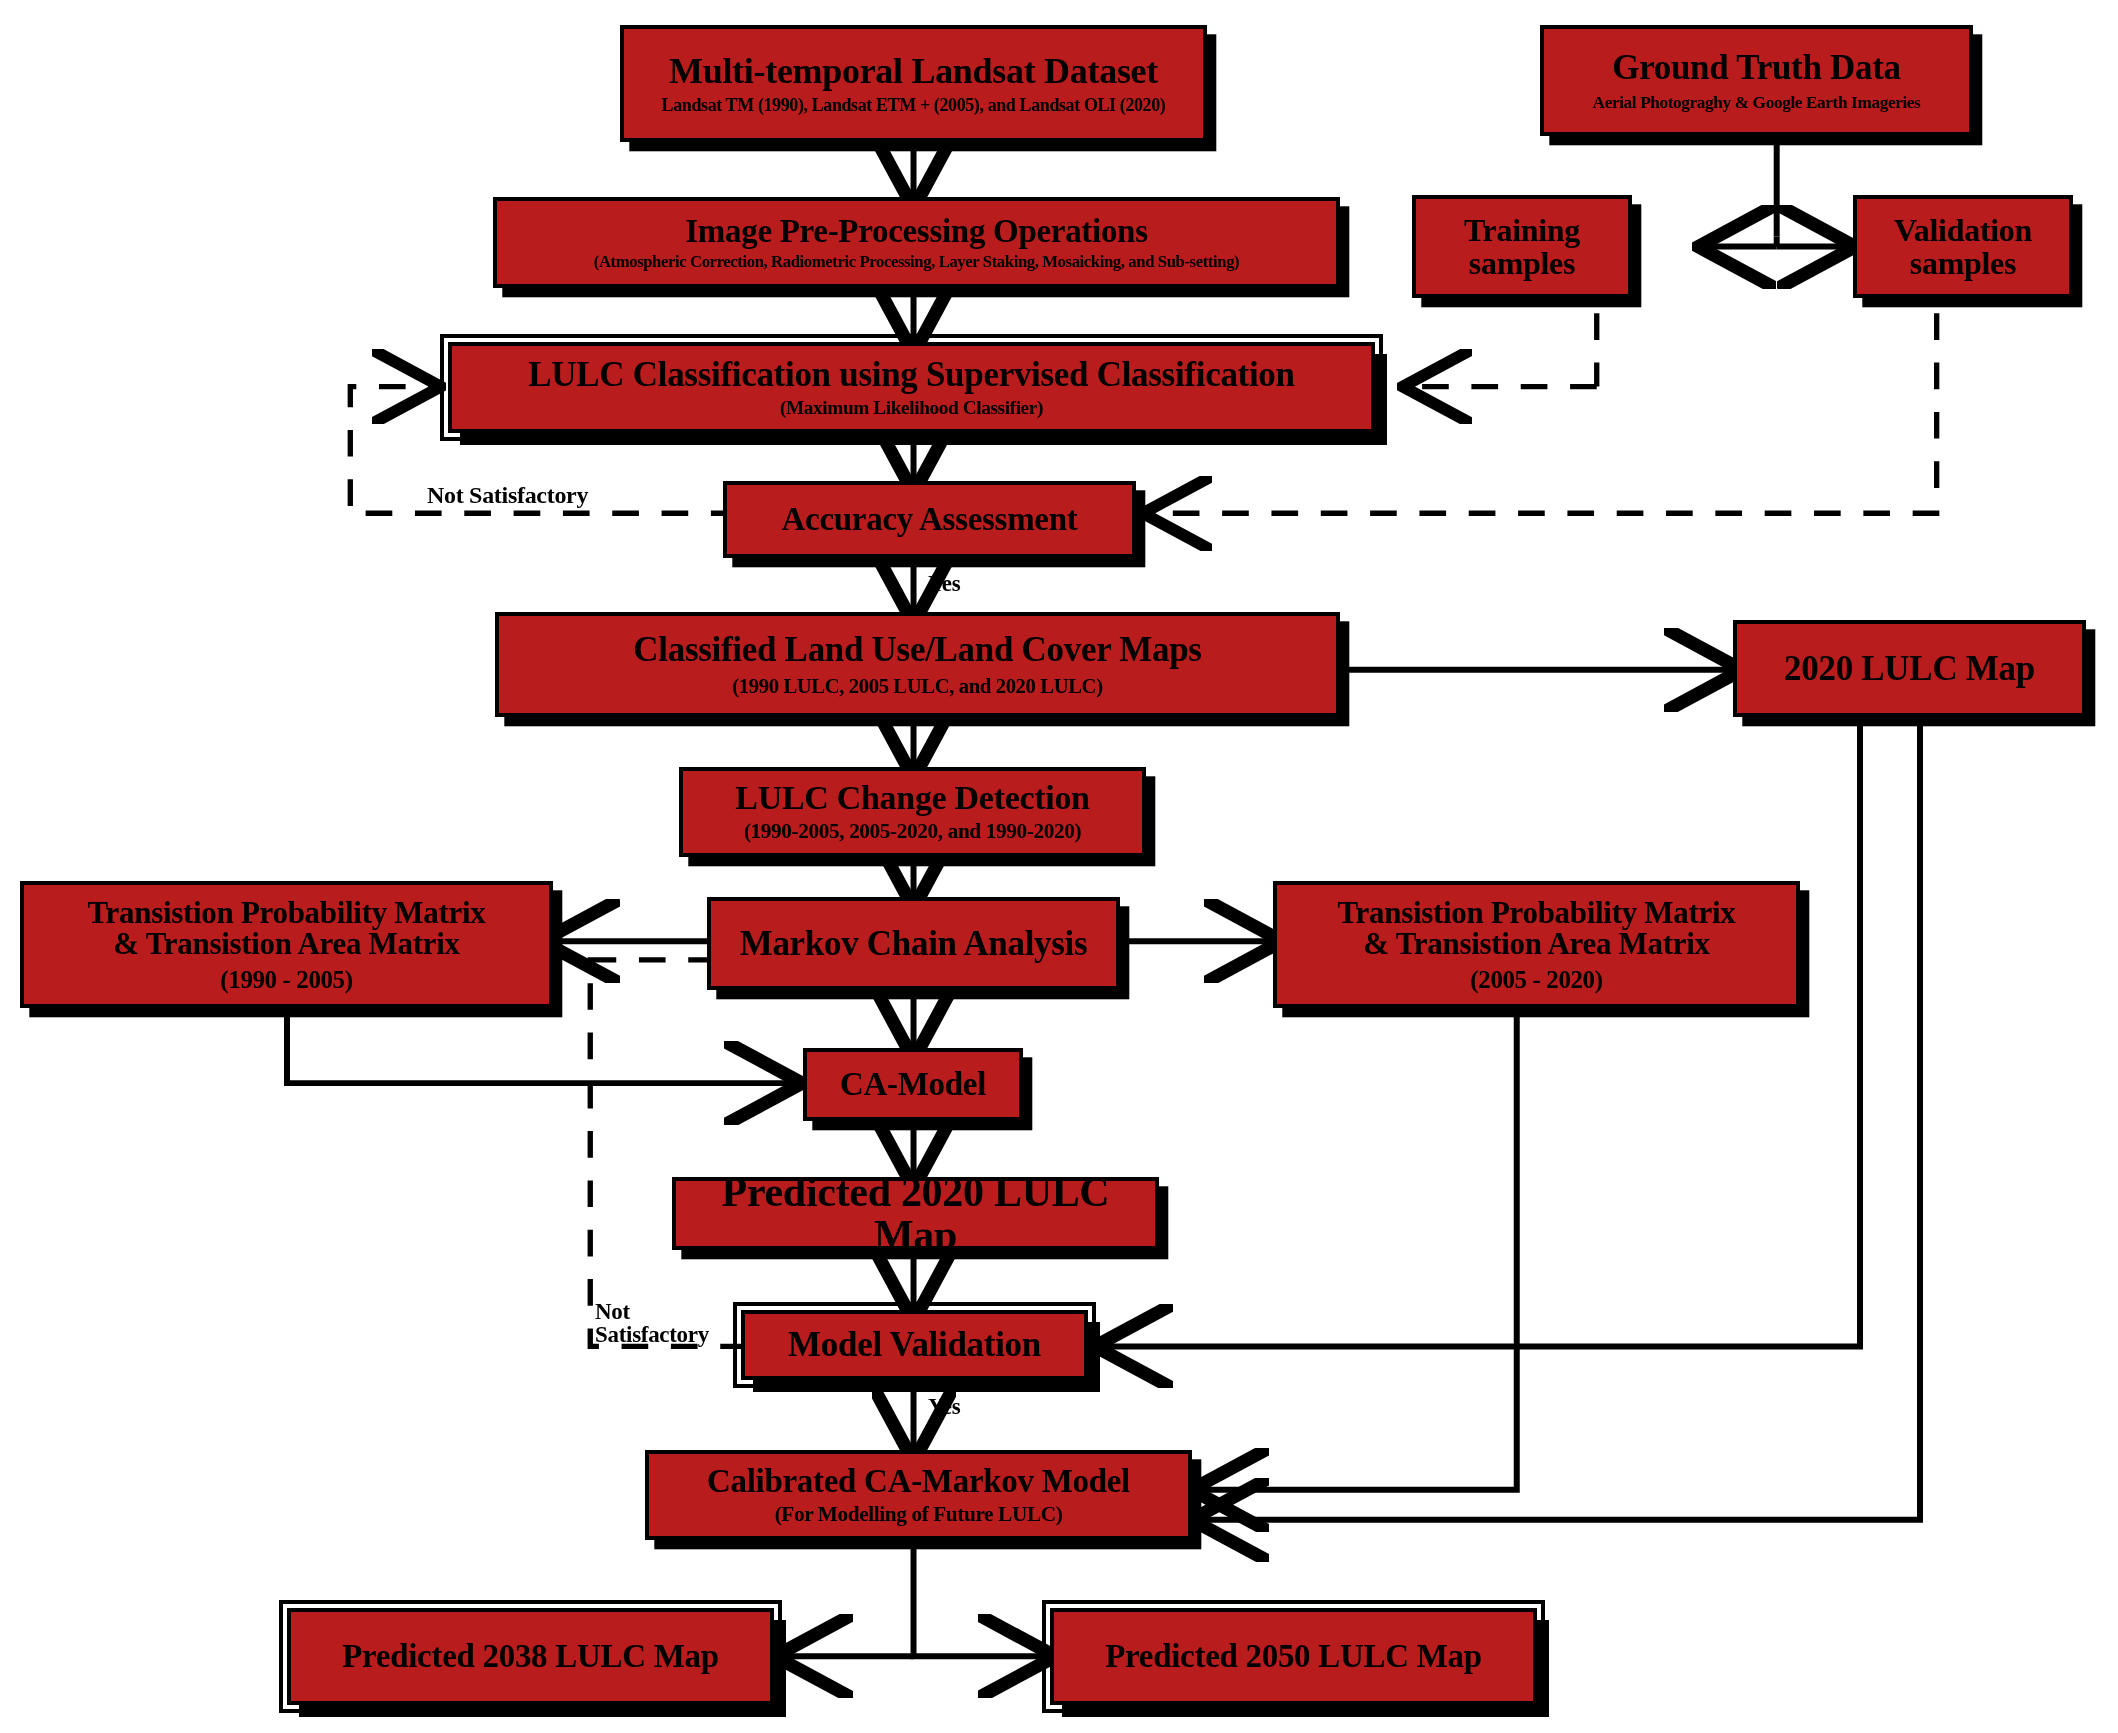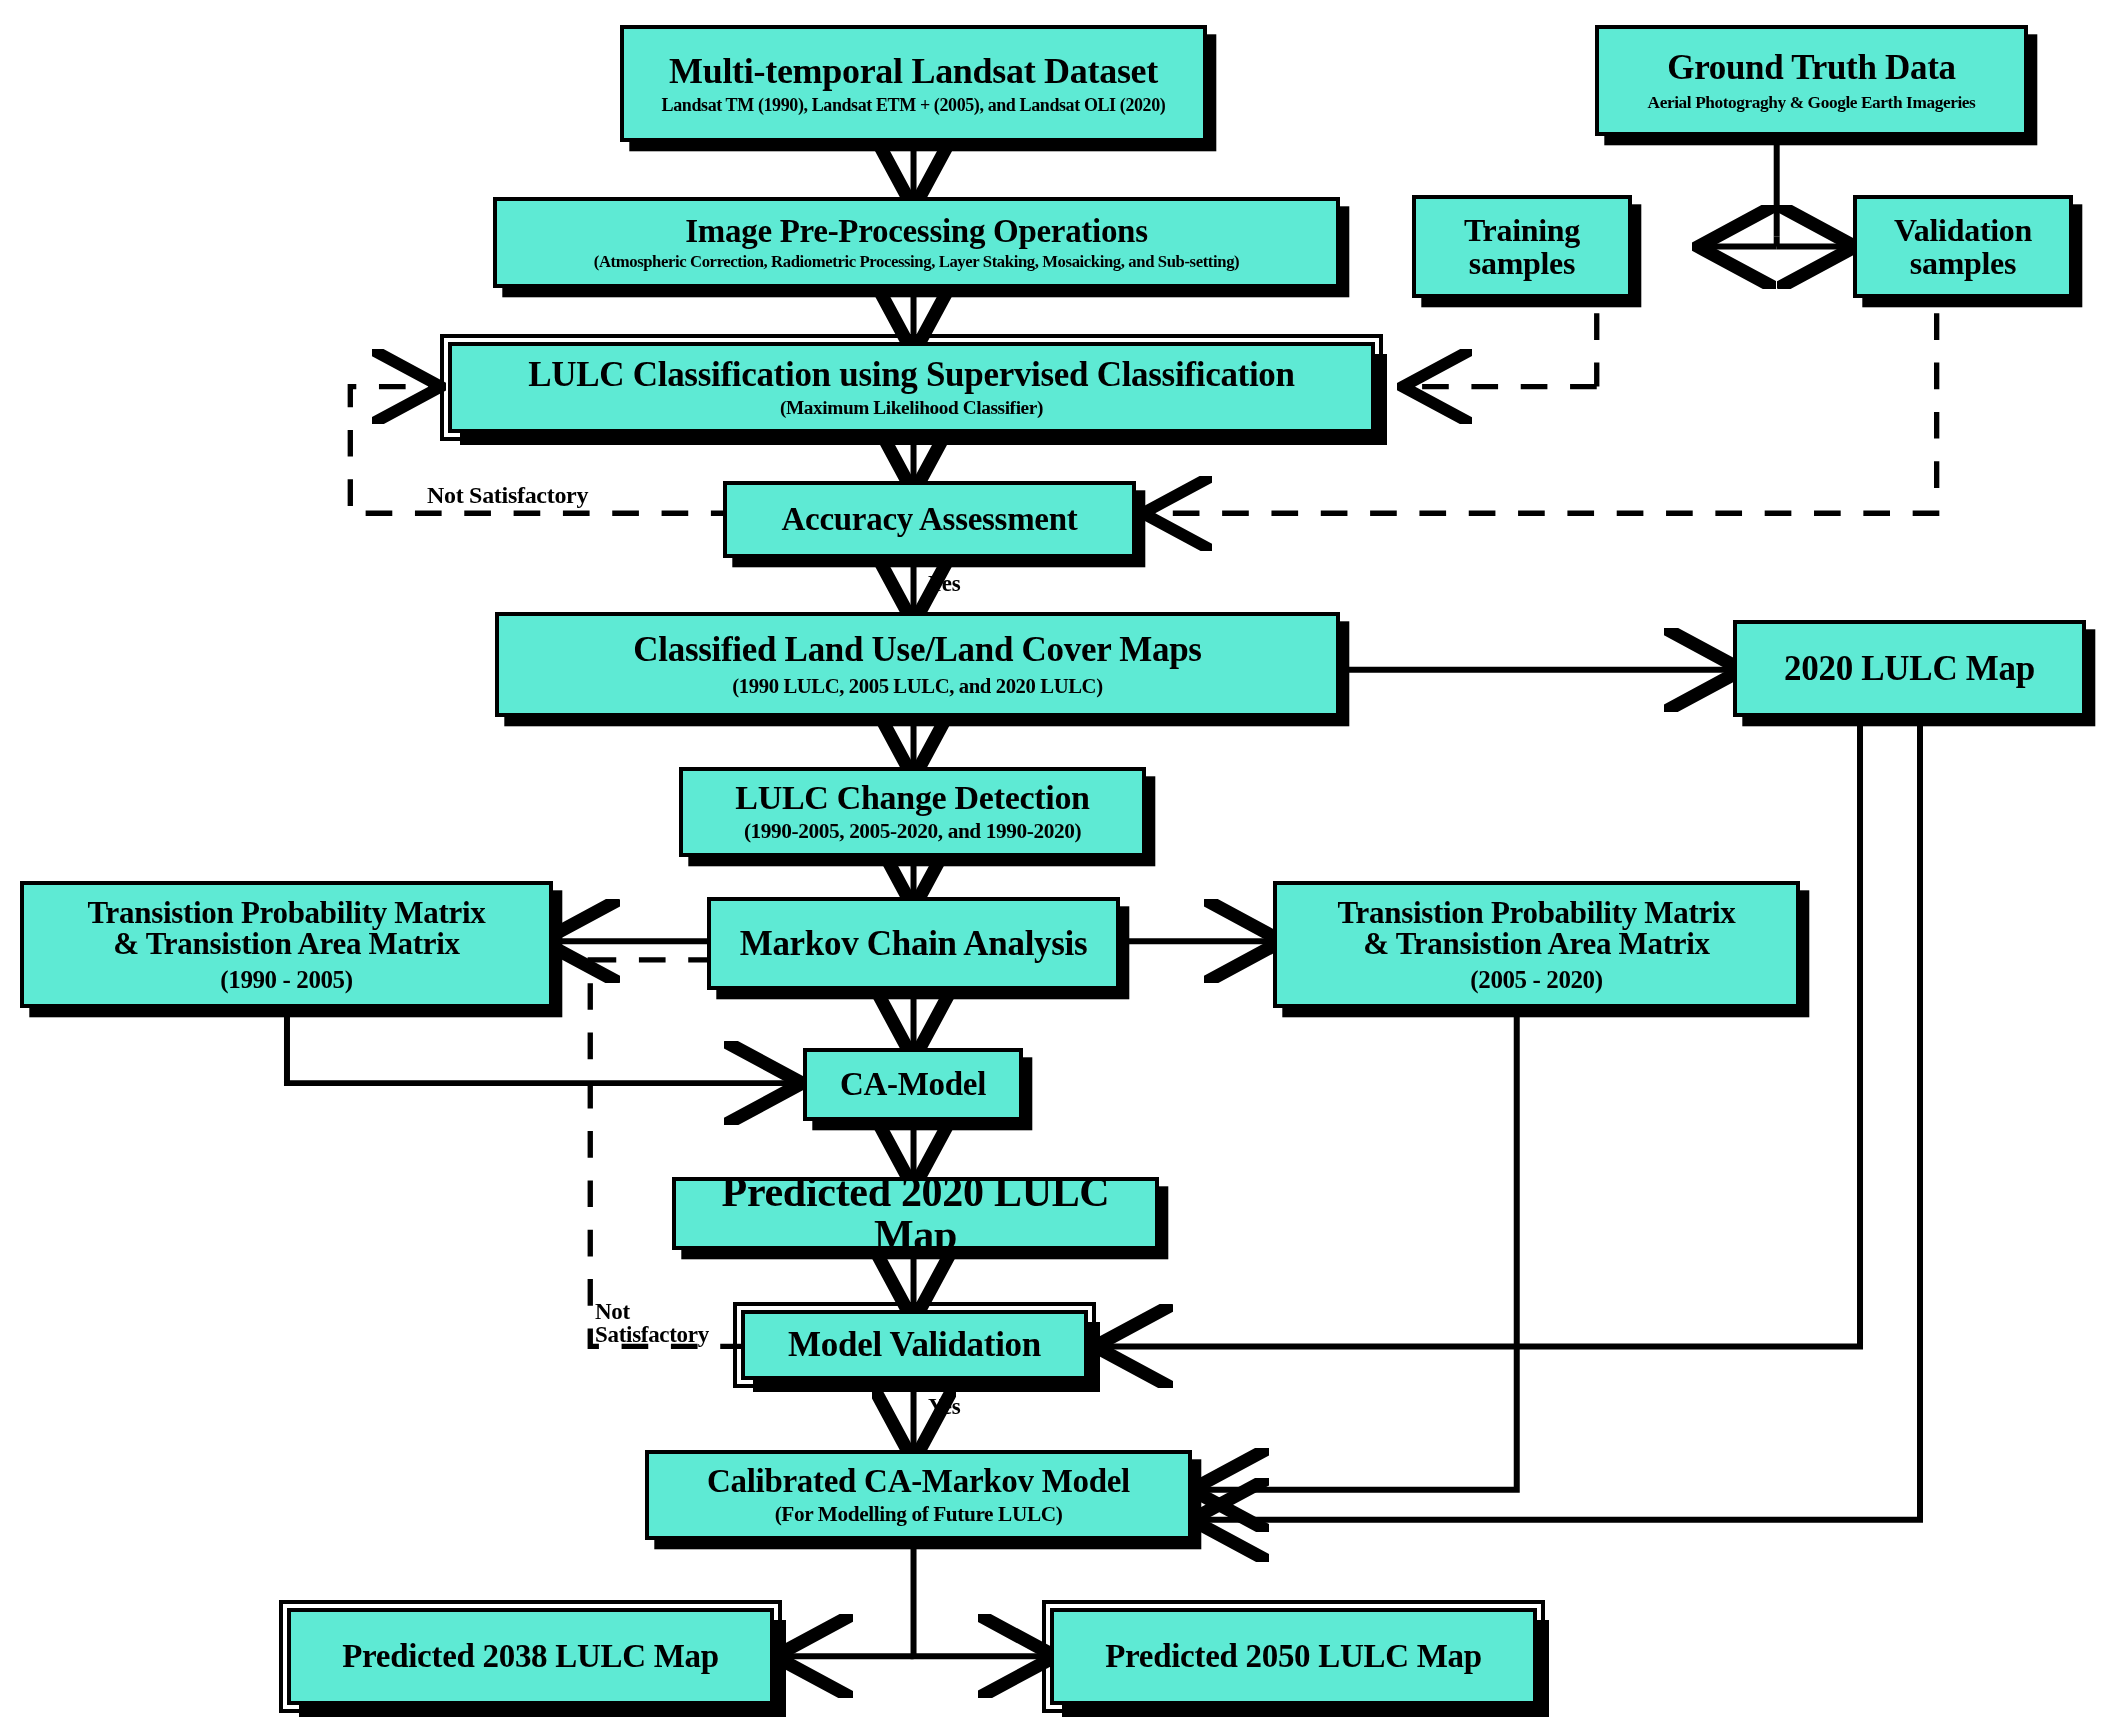--- a/index.html
+++ b/index.html
@@ -1,20 +1,20 @@
 <!DOCTYPE html>
 <html style="font-size:10.7px"><head>
 <meta charset="utf-8">
 <style>
   html,body{margin:0;padding:0;background:#ffffff;}
   #stage{position:relative;width:2119px;height:1733px;background:#fff;
          font-family:"Liberation Serif", serif;}
   svg{position:absolute;top:0;left:0;width:2119px;height:1733px;}
   .nodeLayer{position:absolute;top:0;left:0;width:2119px;height:1733px;}
-  .node{position:absolute;box-sizing:border-box;background:#5eead4;
+  .node{position:absolute;box-sizing:border-box;background:#b91c1c;
         border:4.7px solid #000;
         box-shadow:9.3px 9.3px 0 0 #000;
         display:flex;flex-direction:column;align-items:center;justify-content:center;
         text-align:center;color:#000;}
   .node.dbl{border-bottom-width:4.7px;outline:4.7px solid #000;outline-offset:4.7px;box-shadow:12px 12px 0 0 #000;}
   .ttl{font-weight:bold;line-height:1.02;letter-spacing:-0.3px;}
   .sub{font-weight:bold;line-height:1.02;letter-spacing:-0.4px;}
   .edgeLabel{position:absolute;font-family:"Liberation Serif",serif;font-weight:bold;
              color:#000;line-height:1.0;letter-spacing:-0.3px;white-space:pre;}
 </style>
@@ -67,21 +67,21 @@
     </g>
   </svg>
 
   <div class="nodeLayer">
 
     <div class="node" style="left:620px;top:25px;width:587px;height:117px;">
       <div class="ttl" style="font-size:36px;">Multi-temporal Landsat Dataset</div>
       <div class="sub" style="font-size:18px;margin-top:6.7px;">Landsat TM (1990), Landsat ETM + (2005), and Landsat OLI (2020)</div>
     </div>
 
-    <div class="node" style="left:1595px;top:25px;width:433px;height:111px;">
+    <div class="node" style="left:1540px;top:25px;width:433px;height:111px;">
       <div class="ttl" style="font-size:35px;">Ground Truth Data</div>
       <div class="sub" style="font-size:17.3px;margin-top:8px;">Aerial Photograghy &amp; Google Earth Imageries</div>
     </div>
 
     <div class="node" style="left:493px;top:197px;width:847px;height:91px;">
       <div class="ttl" style="font-size:33px;">Image Pre-Processing Operations</div>
       <div class="sub" style="font-size:16.7px;margin-top:5.3px;">(Atmospheric Correction, Radiometric Processing, Layer Staking, Mosaicking, and Sub-setting)</div>
     </div>
 
     <div class="node" style="left:1412px;top:195px;width:220px;height:103px;align-items:center;">

